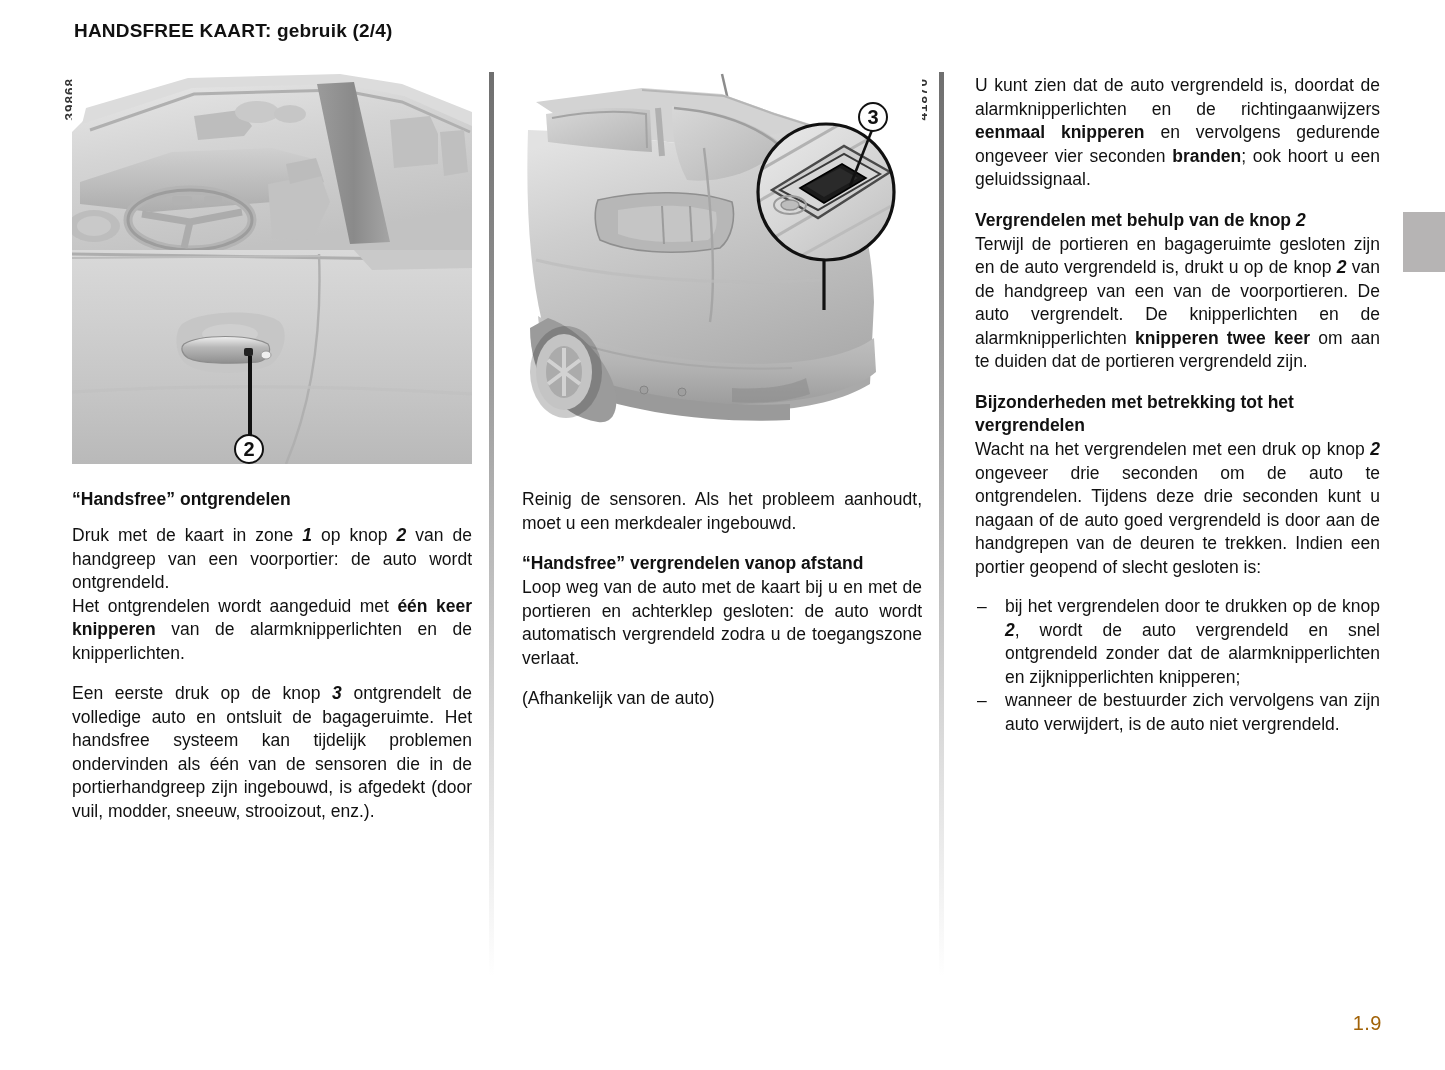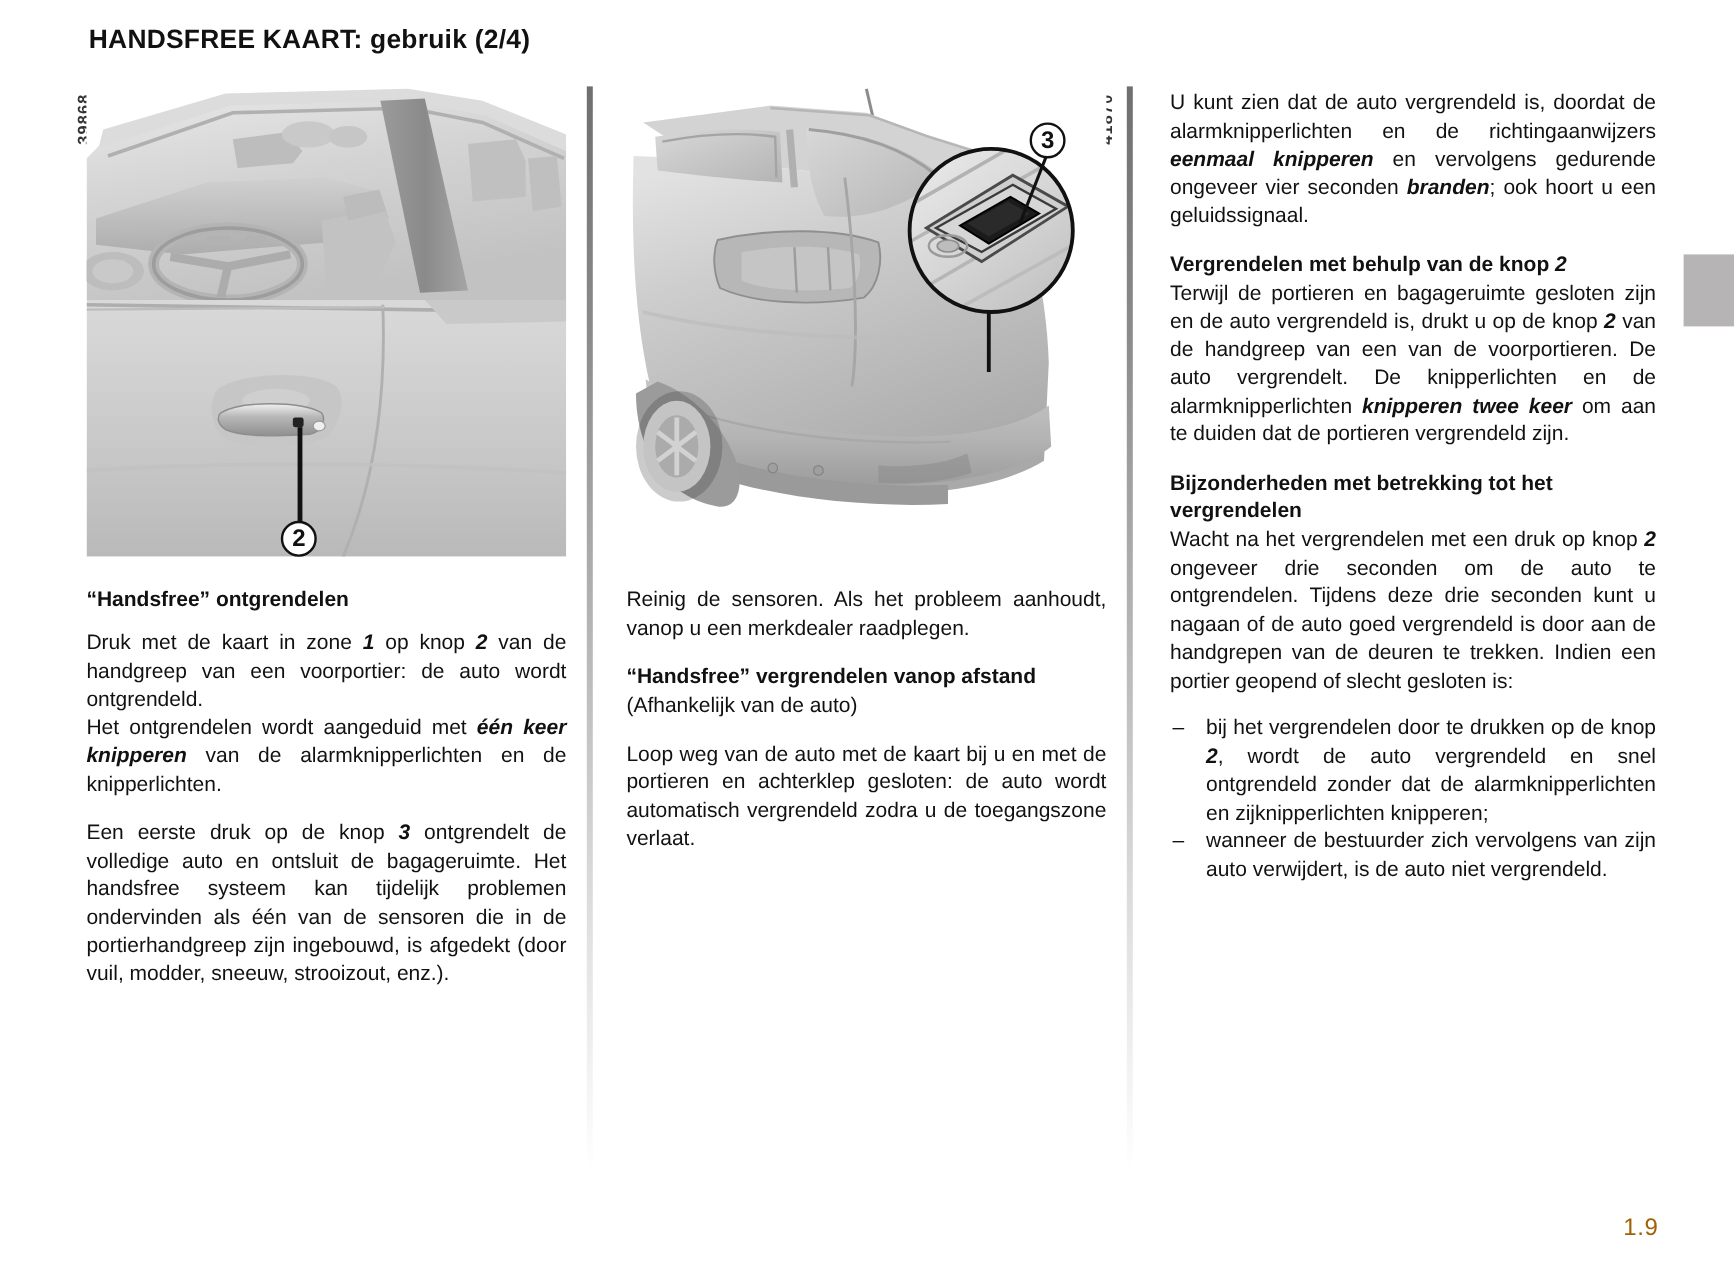--- a/index.html
+++ b/index.html
@@ -19,21 +19,21 @@
   .page {
     position: absolute;
     inset: 0;
   }
 
   
   .page-title {
     position: absolute;
     left: 74px;
     top: 20px;
-    font-size: 22px;
+    font-size: 19px;
     font-weight: bold;
     letter-spacing: 0.2px;
     color: #111;
     white-space: nowrap;
   }
 
   
   .col-sep {
     position: absolute;
     top: 72px;
@@ -105,21 +105,21 @@
   p.body {
     font-size: 17.5px;
     line-height: 1.345;
     margin: 0 0 17px 0;
     text-align: justify;
     color: #111;
     hyphens: none;
   }
   p.body.last { margin-bottom: 0; }
   p.body.nogap { margin-bottom: 16px; }
-  b, strong { font-weight: bold; font-style: italic; }
+  b, strong { font-weight: bold; }
   .ital-b { font-weight: bold; font-style: italic; }
 
   
   ul.dash {
     list-style: none;
     margin: 0;
     padding: 0;
   }
   ul.dash li {
     position: relative;
@@ -367,26 +367,26 @@
           </g>
           <circle cx="304" cy="120" r="68" fill="none" stroke="#111" stroke-width="3.2"></circle>
 
           <line x1="328" y1="114" x2="350" y2="58" stroke="#111" stroke-width="2.6"></line>
         </svg>
       </div>
 
       <div class="callout" style="left:336px; top:30px;">3</div>
     </div>
 
-    <p class="body">Reinig de sensoren. Als het probleem aanhoudt, vanop u een merkdealer raadplegen.</p>
+    <p class="body">Reinig de sensoren. Als het probleem aanhoudt, moet u een merkdealer ingebouwd.</p>
 
     <h3 class="h-sub tight">“Handsfree” vergrendelen vanop afstand</h3>
+    <p class="body">Loop weg van de auto met de kaart bij u en met de portieren en achterklep gesloten: de auto wordt automatisch vergrendeld zodra u de toegangszone verlaat.</p>
+
     <p class="body">(Afhankelijk van de auto)</p>
-
-    <p class="body">Loop weg van de auto met de kaart bij u en met de portieren en achterklep gesloten: de auto wordt automatisch vergrendeld zodra u de toegangszone verlaat.</p>
 
 
   </div>
 
   <div class="col c3">
 
     <p class="body"><span>U kunt zien dat de auto vergrendeld is, doordat de alarmknipperlichten en de richtingaanwijzers </span><b>eenmaal knipperen</b><span> en vervolgens gedurende ongeveer vier seconden </span><b>branden</b><span>; ook hoort u een geluidssignaal.</span></p>
 
     <h3 class="h-sub tight"><span>Vergrendelen met behulp van de knop </span><span class="ital-b">2</span></h3>
 

